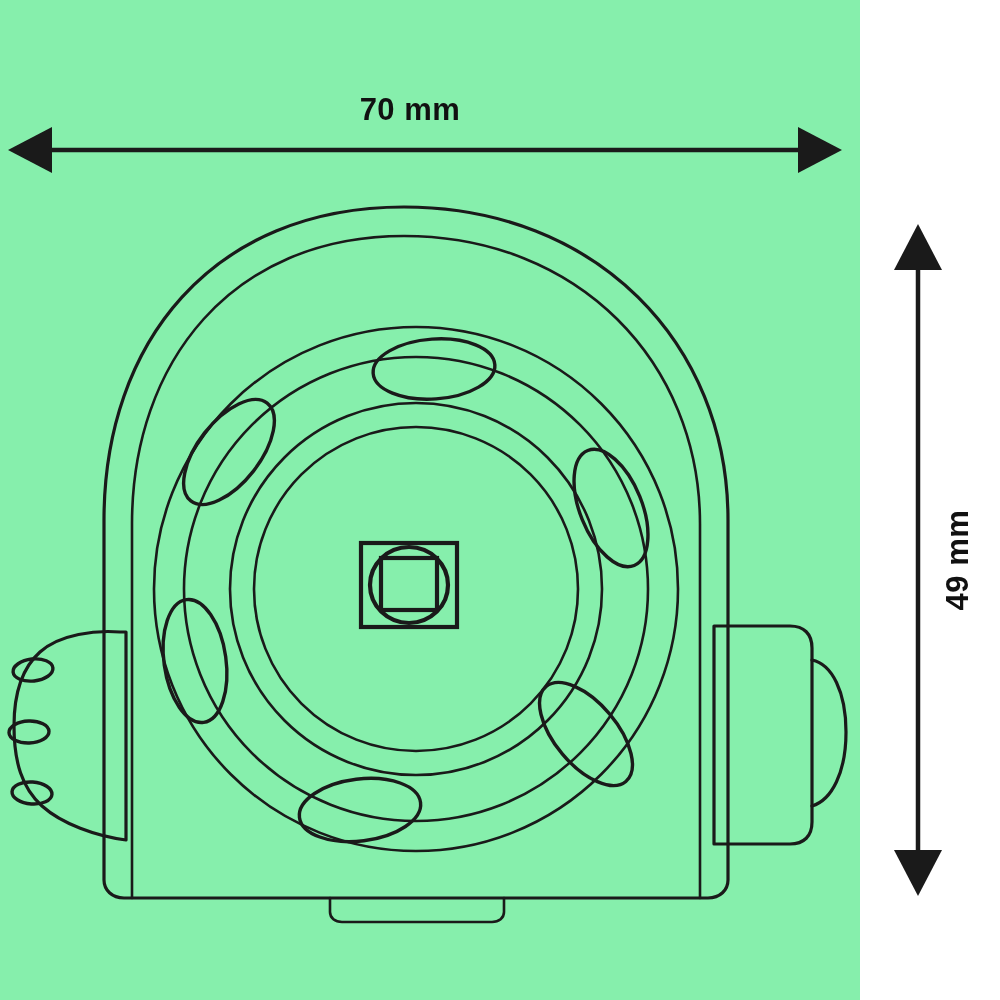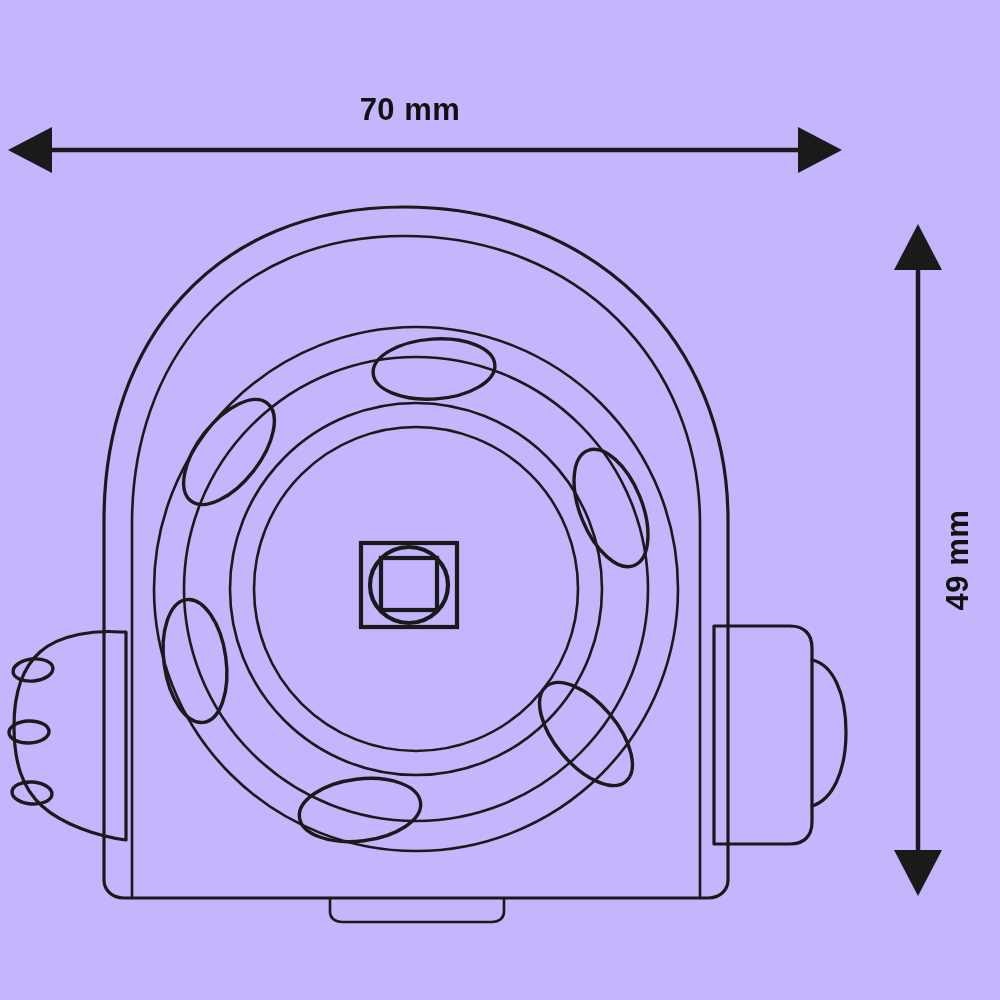--- a/index.html
+++ b/index.html
@@ -9,23 +9,23 @@
     background: #ffffff;
   }
   body {
     width: 1000px;
     height: 1000px;
     overflow: hidden;
     font-family: "Liberation Sans", sans-serif;
   }
   #stage {
     position: relative;
-    width: 1000px;
+    width: 860px;
     height: 1000px;
-    background: #c4b5fd;
+    background: #86efac;
   }
   #drawing {
     position: absolute;
     left: 0;
     top: 0;
     width: 1000px;
     height: 1000px;
     display: block;
   }
   .outline {

